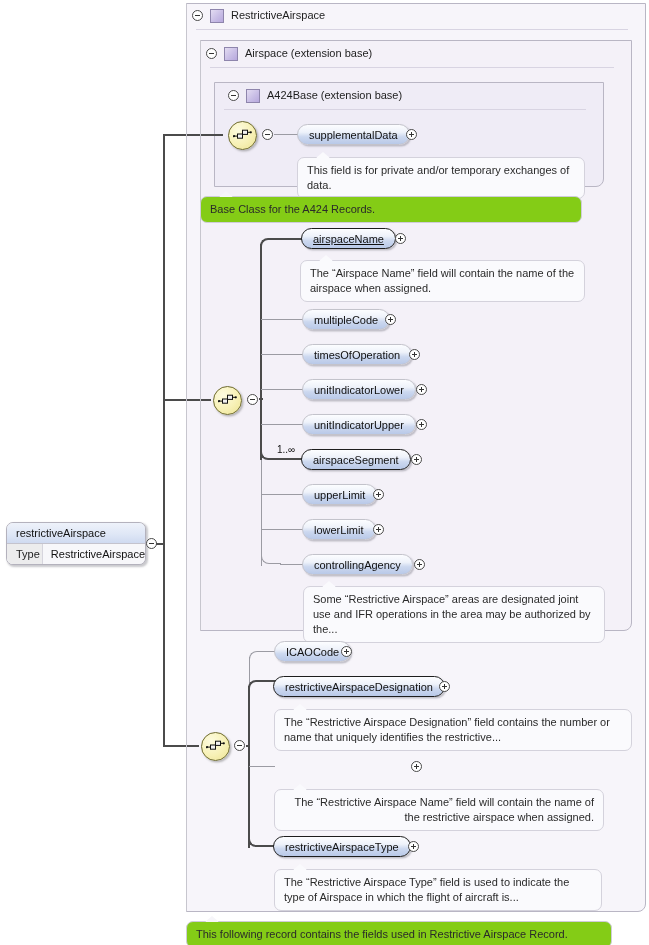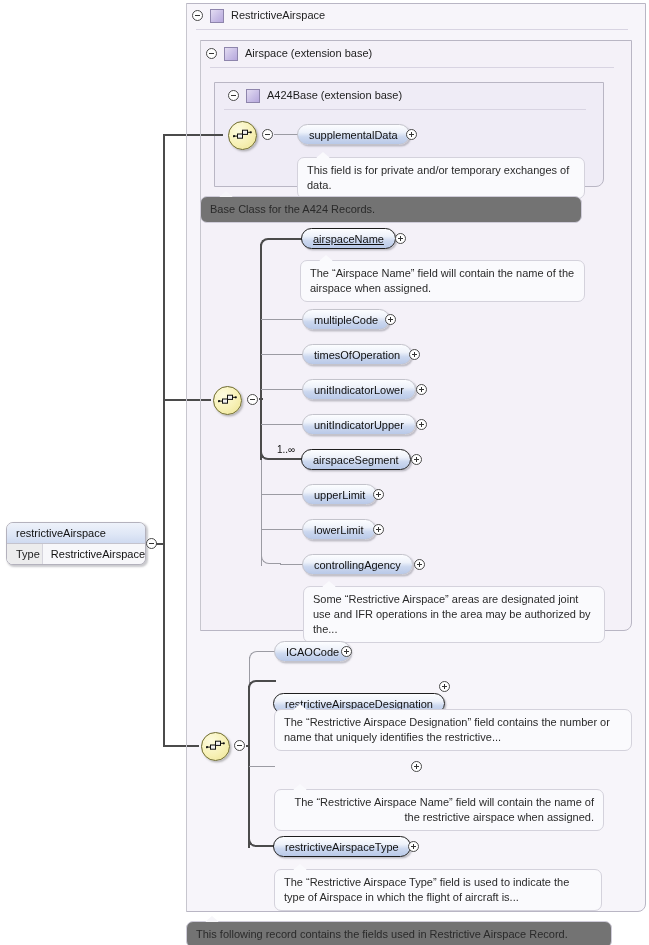--- a/index.html
+++ b/index.html
@@ -43,21 +43,21 @@
   .node.required{border:1.6px solid #1e1e1e;}
 
   
   .doc{position:absolute;box-sizing:border-box;border:1px solid #d4d2dc;
        border-radius:7px;background:#fafafd;padding:5px 9px 5px 9px;
        font-size:11px;line-height:15px;color:#2a2a2a;}
   .doc .tail{position:absolute;top:-6px;left:18px;width:12px;height:6px;
        background:#fafafd;
        clip-path:polygon(50% 0,100% 100%,0 100%);
        border-left:1px solid #d4d2dc;border-right:1px solid #d4d2dc;}
-  .doc.plain{background:#737373;border-color:#cfccd9;}
+  .doc.plain{background:#84cc16;border-color:#cfccd9;}
   .doc.plain .tail{background:#f6f5f9;border-color:#cfccd9;}
 
   
   .seq{position:absolute;width:27px;height:27px;border-radius:50%;
        border:1px solid #6d6a2e;
        background:radial-gradient(circle at 34% 30%,#fdfbe0 0%,#f7f1b6 55%,#ece292 100%);
        box-shadow:1.5px 1.5px 2px rgba(110,110,110,.45);}
   .seq svg{position:absolute;left:4px;top:5px;}
 
   
@@ -261,21 +261,21 @@
 
 <div class="elbow" style="left:249px;top:651px;width:20px;height:12px;border-width:1px 0 0 1px;border-top-left-radius:8px;"></div>
 <div class="ln" style="left:268px;top:651px;width:7px;height:1px;"></div>
 <div class="node optional" style="left:274px;top:641px;">
   <span>ICAOCode</span>
 </div>
 <span class="plus" style="position:absolute;left:341px;top:646px;"></span>
 
 <div class="elbow dark" style="left:248px;top:680px;width:20px;height:12px;border-width:2px 0 0 2px;border-top-left-radius:8px;"></div>
 <div class="ln dark" style="left:266px;top:680px;width:10px;height:2px;"></div>
-<div class="node required" style="left:273px;top:676px;margin-top:17px;">
+<div class="node required" style="left:273px;top:676px;">
   <span>restrictiveAirspaceDesignation</span>
 </div>
 <span class="plus" style="position:absolute;left:439px;top:681px;"></span>
 <div class="doc" style="left:274px;top:709px;width:358px;">
   <span class="tail"></span>
   <span>The “Restrictive Airspace Designation” field contains the number or name that uniquely identifies the restrictive...</span>
 </div>
 
 <div class="ln" style="left:249px;top:766px;width:26px;height:1px;"></div>
 <div class="node optional" style="left:274px;top:792px;">

